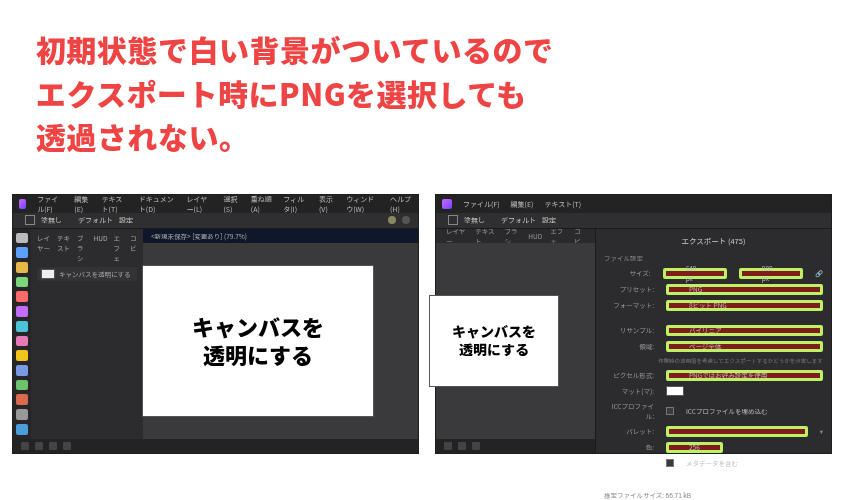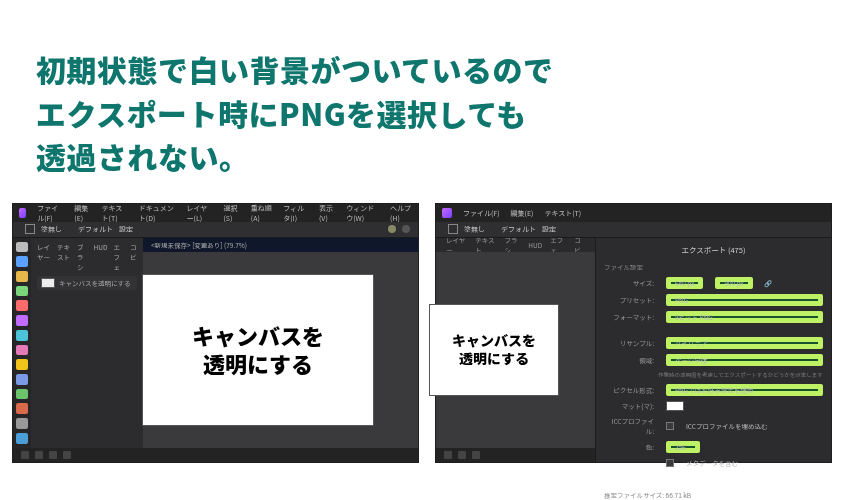--- a/index.html
+++ b/index.html
@@ -1,17 +1,17 @@
 <!DOCTYPE html>
 <html><head>
 <meta charset="utf-8">
 <style>
   * { margin: 0; padding: 0; box-sizing: border-box; }
   body { width: 844px; height: 500px; background: #fff; font-family: "Hiragino Sans", "Noto Sans JP", sans-serif; overflow: hidden; }
-  .headline { padding: 28px 30px 24px 36px; font-size: 30px; font-weight: 900; line-height: 1.45; letter-spacing: 0.5px; color: #0f766e; margin-top: 20px; }
+  .headline { padding: 28px 30px 35px 36px; font-size: 30px; font-weight: 900; line-height: 1.45; letter-spacing: 0.5px; color: #ef4444; }
   .shots { display: flex; gap: 16px; padding: 0 12px; }
   .app { background: #2b2b2d; height: 260px; border: 1px solid #1e1e1f; display: flex; flex-direction: column; font-size: 8px; color: #c8c8c8; }
   .app-left { width: 410px; }
   .app-right { width: 400px; }
   .menubar { display: flex; align-items: center; gap: 11px; background: #232324; height: 18px; padding: 0 6px; font-size: 7px; color: #bbb; }
   .menubar .logo { width: 10px; height: 10px; background: linear-gradient(135deg,#c46bff,#7a3fff); border-radius: 2px; }
   .subbar { display: flex; align-items: center; gap: 6px; background: #2f2f31; height: 16px; padding: 0 8px; font-size: 7px; border-bottom: 1px solid #1a1a1b; position: relative; }
   .subbar .sq { width: 10px; height: 10px; border: 1px solid #888; margin-left: 4px; }
   .subbar .dot { width: 8px; height: 8px; border-radius: 50%; background: #555; }
   .context { display: flex; align-items: center; gap: 8px; background: #2a2a2c; height: 14px; padding: 0 10px; font-size: 6.5px; color: #999; }
@@ -30,21 +30,21 @@
   .canvas-sm { width: 128px; height: 90px; font-size: 14px; margin-left: -6px; }
   .statusbar { height: 14px; background: #232324; display: flex; align-items: center; gap: 6px; padding: 0 8px; font-size: 6px; color: #999; }
   .statusbar .ic { width: 8px; height: 8px; background: #444; border-radius: 1px; }
   
   .rightcontent { display: flex; flex: 1; min-height: 0; }
   .rightleft { width: 160px; display: flex; flex-direction: column; border-right: 1px solid #1a1a1b; }
   .exportpanel { flex: 1; background: #2c2c2e; padding: 6px 8px; font-size: 6.5px; color: #bbb; display: flex; flex-direction: column; gap: 5px; position: relative; }
   .exporttitle { text-align: center; color: #ccc; font-size: 7.5px; margin-bottom: 2px; }
   .eprow { display: flex; align-items: center; gap: 12px; }
   .eplabel { width: 50px; text-align: right; color: #999; }
-  .epfield { background: #14532d; border: 5px solid #bef264; padding: 1px 4px; min-width: 34px; height: 11px; border-radius: 2px; display: flex; align-items: center; }
+  .epfield { background: #7f1d1d; border: 3px solid #bef264; padding: 1px 20px; min-width: 34px; height: 11px; border-radius: 2px; display: flex; align-items: center; }
   .epfield.long { flex: 1; }
   .epsep { height: 1px; background: #1a1a1b; margin: 2px 0; }
   .swatch { width: 18px; height: 10px; background: #fff; border: 1px solid #555; }
   .epcheck { width: 8px; height: 8px; border: 1px solid #777; background: #3a3a3c; }
   .epbuttons { margin-top: auto; display: flex; gap: 6px; justify-content: flex-end; padding-top: 6px; }
   .epbtn { background: #3a3a3c; border: 1px solid #1a1a1b; border-radius: 2px; padding: 2px 6px; font-size: 7px; }
 </style>
 </head>
 <body>
 
@@ -202,20 +202,25 @@
         <div class="eprow">
           <span class="eplabel">マット(マ):</span>
           <span class="swatch"></span>
         </div>
         <div class="eprow">
           <span class="eplabel">ICCプロファイル:</span>
           <span class="epcheck"></span>
           <span>ICCプロファイルを埋め込む</span>
         </div>
         <div class="eprow">
+          <span class="eplabel">パレット:</span>
+          <span class="epfield long"></span>
+          <span style="color:#888;">▾</span>
+        </div>
+        <div class="eprow">
           <span class="eplabel">色:</span>
           <span class="epfield">256</span>
         </div>
         <div class="eprow">
           <span class="eplabel"></span>
           <span class="epcheck"></span>
           <span>メタデータを含む</span>
         </div>
         <div style="color:#888;margin-top:17px;">推定ファイルサイズ: 66.71 kB</div>
 

